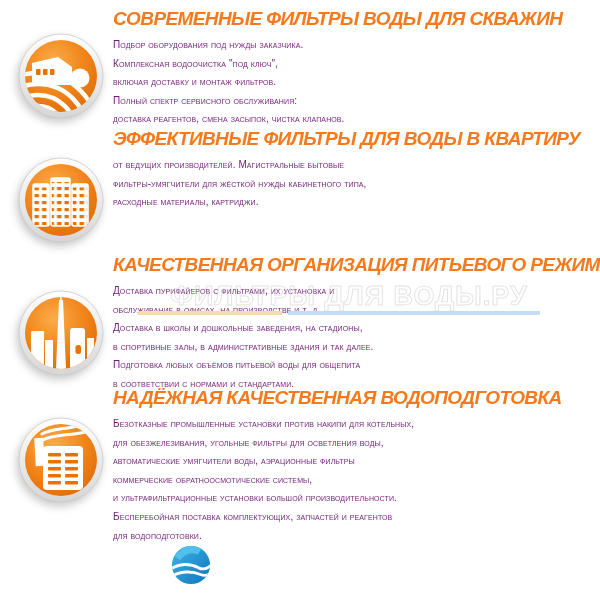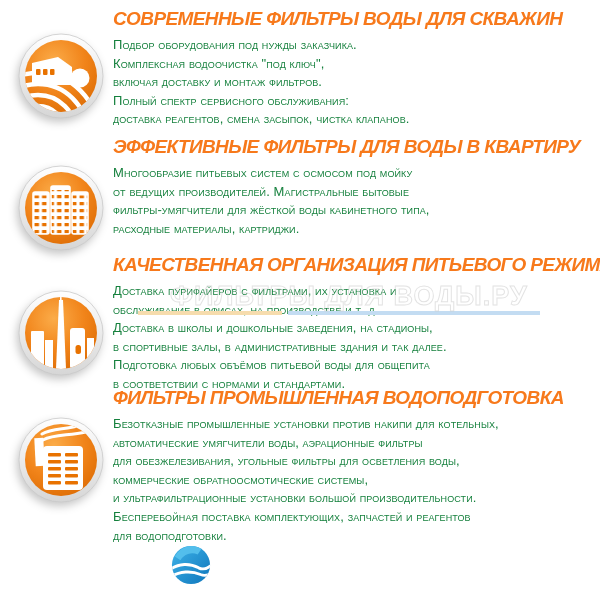--- a/index.html
+++ b/index.html
@@ -18,24 +18,24 @@
   .txt{margin-left:95px;}
   .sec-title{
     margin:0 0 6px 0;
     font-size:19px;line-height:22px;
     font-weight:bold;font-style:italic;
     letter-spacing:-0.6px;
     color:#F7791B;
     white-space:nowrap;
   }
   .body-line{
-    font-size:13px;line-height:18.6px;
+    font-size:10px;line-height:18.6px;
     font-variant:small-caps;
     letter-spacing:0.1px;
-    color:#15803d;
+    color:#701a75;
     white-space:nowrap;
   }
 
   
   .watermark{
     position:absolute;left:170px;top:281px;z-index:5;
     font-size:27px;font-weight:bold;letter-spacing:1px;
     color:transparent;
     -webkit-text-stroke:1px #cccccc;
     opacity:0.55;pointer-events:none;white-space:nowrap;
@@ -106,21 +106,21 @@
       <div>
         <div class="body-line">Подбор оборудования под нужды заказчика.</div>
         <div class="body-line">Комплексная водоочистка "под ключ",</div>
         <div class="body-line">включая доставку и монтаж фильтров.</div>
         <div class="body-line">Полный спектр сервисного обслуживания:</div>
         <div class="body-line">доставка реагентов, смена засыпок, чистка клапанов.</div>
       </div>
     </div>
   </div>
 
-  <div class="section" style="top:136px">
+  <div class="section" style="top:128px">
     <span class="badge" style="top:29px">
       <svg width="86" height="86" viewBox="0 0 86 86">
         <defs>
           <radialGradient id="o2" cx="40%" cy="30%" r="78%">
             <stop offset="0" stop-color="#FBAC49"></stop>
               <stop offset="0.55" stop-color="#F1841A"></stop>
               <stop offset="1" stop-color="#DD6C04"></stop>
           </radialGradient>
           <linearGradient id="r2" x1="0" y1="0" x2="0" y2="1">
             <stop offset="0" stop-color="#FFFFFF"></stop>
@@ -142,23 +142,22 @@
           <rect x="33" y="21" width="19" height="48" rx="2" fill="url(#w2)" stroke="#ffffff" stroke-width="1.6"></rect>
           <rect x="33" y="21" width="19" height="4" fill="#ffffff"></rect>
           <rect x="15" y="27" width="16" height="3.5" fill="#ffffff"></rect>
           <rect x="54" y="27" width="16" height="3.5" fill="#ffffff"></rect>
         </g>
       </svg>
     </span>
     <div class="txt">
       <h2 class="sec-title">ЭФФЕКТИВНЫЕ ФИЛЬТРЫ ДЛЯ ВОДЫ В КВАРТИРУ</h2>
       <div>
-        <div class="body-line">Многообразие питьевых систем с осмосом под мойку</div>
         <div class="body-line">от ведущих производителей. Магистральные бытовые</div>
-        <div class="body-line">фильтры-умягчители для жёсткой воды кабинетного типа,</div>
+        <div class="body-line">фильтры-умягчители для жёсткой нужды кабинетного типа,</div>
         <div class="body-line">расходные материалы, картриджи.</div>
       </div>
     </div>
   </div>
 
   <div class="section" style="top:254px">
     <span class="badge" style="top:36px">
       <svg width="86" height="86" viewBox="0 0 86 86">
         <defs>
           <radialGradient id="o3" cx="40%" cy="30%" r="78%">
@@ -235,25 +234,25 @@
               <rect x="47" y="50" width="13" height="3.4" rx="1"></rect>
             <rect x="30" y="57" width="13" height="3.4" rx="1"></rect>
               <rect x="47" y="57" width="13" height="3.4" rx="1"></rect>
             <rect x="30" y="64" width="13" height="3.4" rx="1"></rect>
               <rect x="47" y="64" width="13" height="3.4" rx="1"></rect>
           </g>
         </g>
       </svg>
     </span>
     <div class="txt">
-      <h2 class="sec-title">ФИЛЬТРЫ ПРОМЫШЛЕННАЯ ВОДОПОДГОТОВКА</h2>
+      <h2 class="sec-title">НАДЁЖНАЯ КАЧЕСТВЕННАЯ ВОДОПОДГОТОВКА</h2>
       <div>
         <div class="body-line">Безотказные промышленные установки против накипи для котельных,</div>
+        <div class="body-line">для обезжелезивания, угольные фильтры для осветления воды,</div>
         <div class="body-line">автоматические умягчители воды, аэрационные фильтры</div>
-        <div class="body-line">для обезжелезивания, угольные фильтры для осветления воды,</div>
         <div class="body-line">коммерческие обратноосмотические системы,</div>
         <div class="body-line">и ультрафильтрационные установки большой производительности.</div>
         <div class="body-line">Бесперебойная поставка комплектующих, запчастей и реагентов</div>
         <div class="body-line">для водоподготовки.</div>
       </div>
     </div>
   </div>
 
   <a class="footer">
     <span style="display:inline-flex;">

